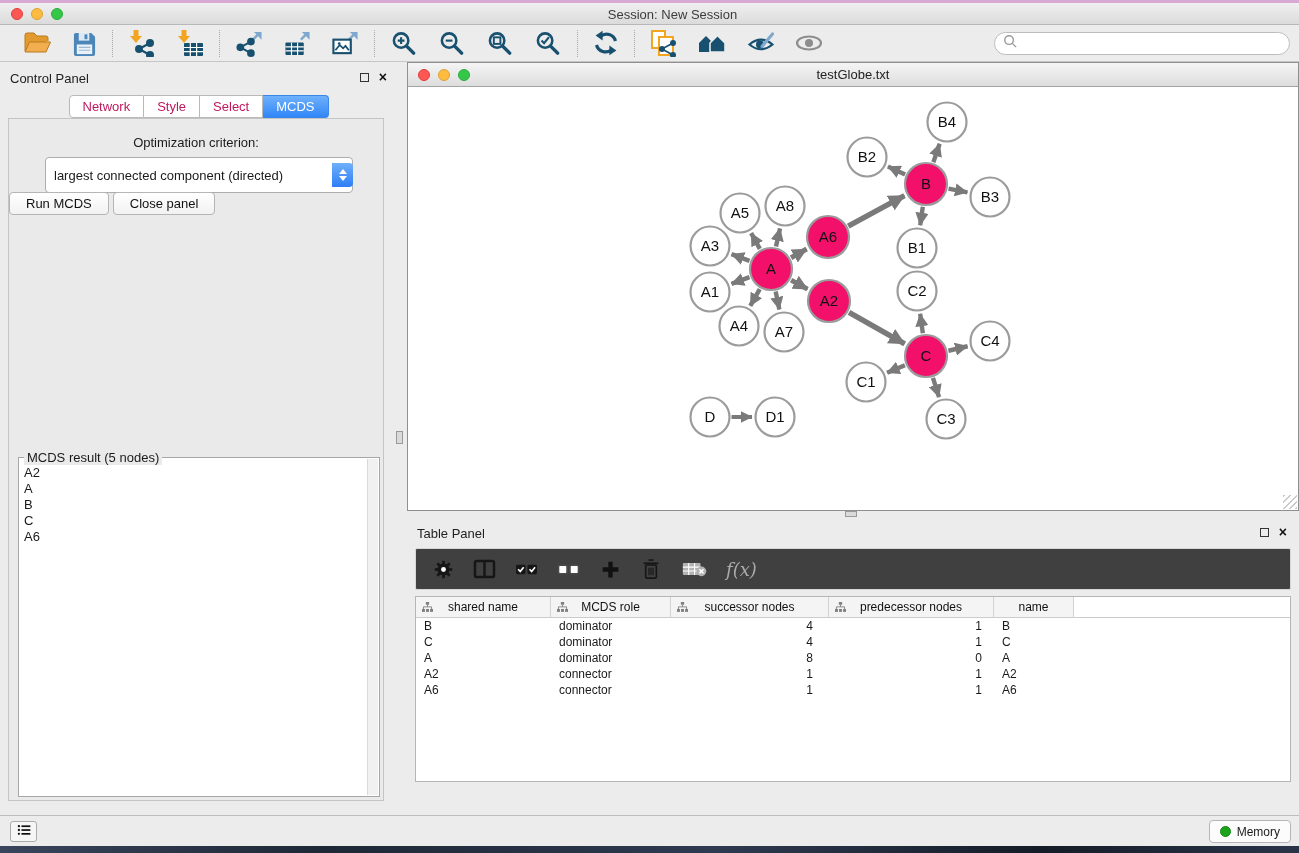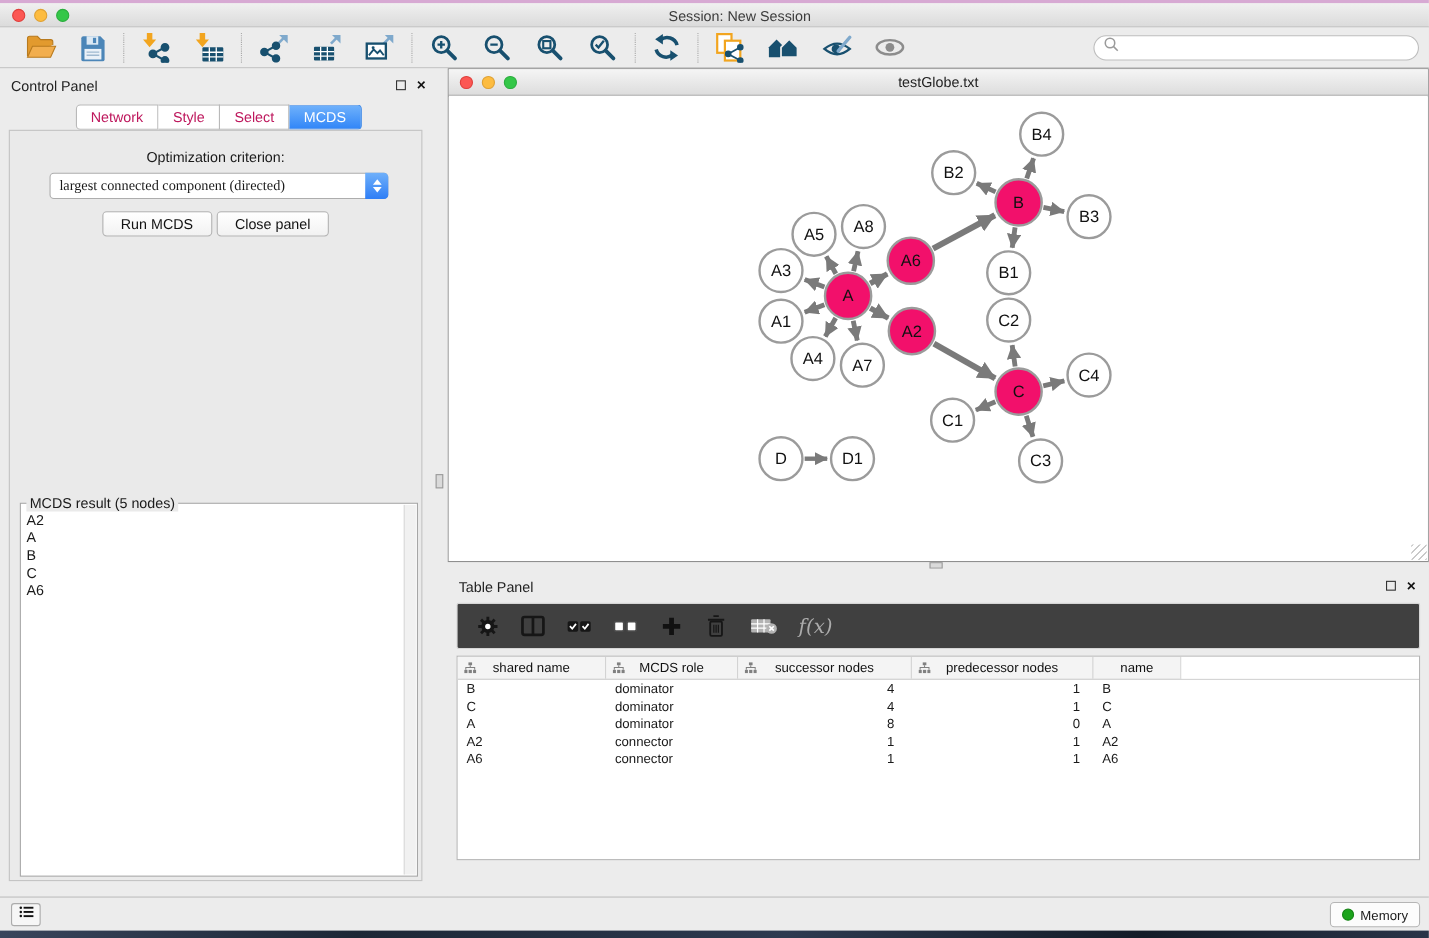--- a/index.html
+++ b/index.html
@@ -40,29 +40,29 @@
   .seg-tab { background:#fff; border:1px solid #B9B9B9; border-left:none; padding:3px 13px;
     font-size:13px; color:#be185d; cursor:default; }
   .seg-tab:first-child { border-left:1px solid #B9B9B9; border-radius:4px 0 0 4px; }
   .seg-tab:last-child { border-radius:0 4px 4px 0; }
   .seg-tab.active { background:linear-gradient(#6FB1FB,#3186F8); color:#fff; border-color:#3A87E8; }
   #cp-tabs { position:absolute; left:50%; transform:translateX(-50%); top:33px; }
 
   #cp-content { position:absolute; left:8px; top:56px; right:13px; bottom:14px;
     background:#EAEAEA; border:1px solid #C4C4C4; }
   #opt-label { position:absolute; top:16px; width:100%; text-align:center; font-size:13px; }
-  #combo { position:absolute; left:36px; right:30px; top:38px; height:24px; background:#fff;
-    border:1px solid #ADADAD; border-radius:4px; display:flex; align-items:center;font-family:Liberation Serif, serif; }
+  #combo { position:absolute; left:36px; right:30px; top:38px; height:36px; background:#fff;
+    border:1px solid #ADADAD; border-radius:4px; display:flex; align-items:center; }
   #combo .combo-text { flex:1; font-size:13px; padding-left:8px; white-space:nowrap; overflow:hidden; }
   #combo .stepper { width:21px; height:24px; margin:-1px -1px -1px 0; border-radius:0 4px 4px 0;
     background:linear-gradient(#6FB0FA,#2E7EF6); display:flex; flex-direction:column;
     align-items:center; justify-content:center; gap:2px; }
   .tri-up { width:0; height:0; border-left:4px solid transparent; border-right:4px solid transparent; border-bottom:5px solid #fff; }
   .tri-down { width:0; height:0; border-left:4px solid transparent; border-right:4px solid transparent; border-top:5px solid #fff; }
-  #cp-buttons { position:absolute; top:73px; width:100%; display:flex; justify-content:center; gap:4px; }
+  #cp-buttons { position:absolute; top:73px; width:100%; display:flex; gap:4px; }
   .btn { background:linear-gradient(#FFFFFF,#F2F2F2); border:1px solid #B5B5B5; border-radius:4px;
     font-size:13px; padding:3px 16px; font-family:inherit; color:#111; }
 
   #mcds-box { position:absolute; left:9px; right:3px; top:338px; bottom:3px;
     background:#fff; border:1px solid #A6A6A6; }
   #mcds-legend { position:absolute; top:-8px; left:5px; background:#EAEAEA; padding:0 3px; font-size:13px; }
   #mcds-list { position:absolute; left:0; right:13px; top:3px; bottom:0; padding:4px 0 0 5px; overflow:hidden; }
   .mcds-item { font-size:13px; line-height:16px; }
   #mcds-scroll { position:absolute; right:1px; top:1px; bottom:1px; width:11px; background:#F1F1F1; border-left:1px solid #D9D9D9; }
 

